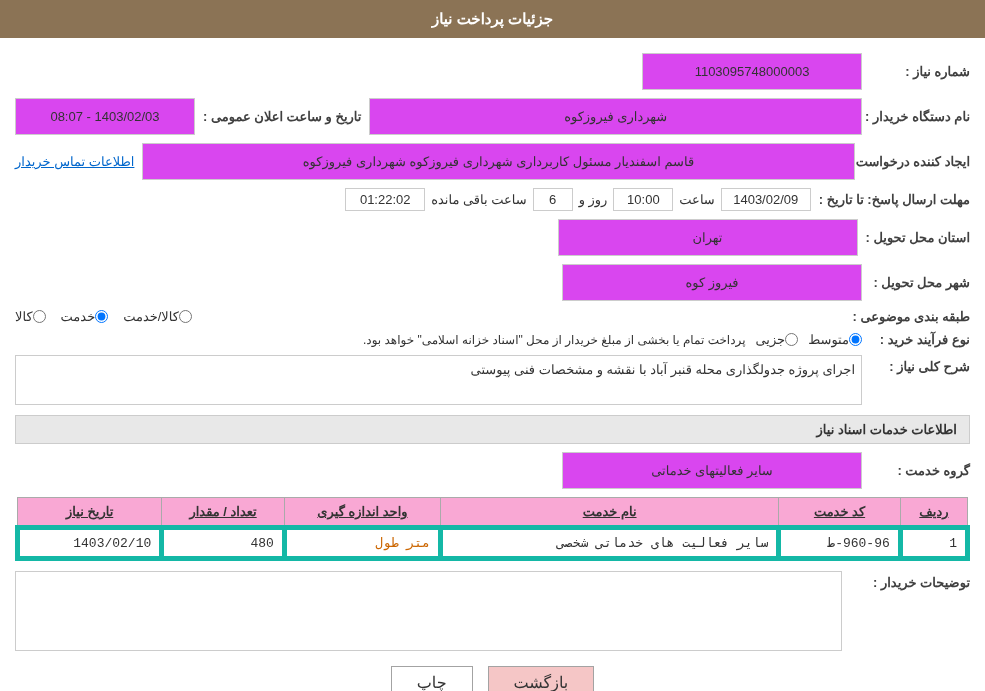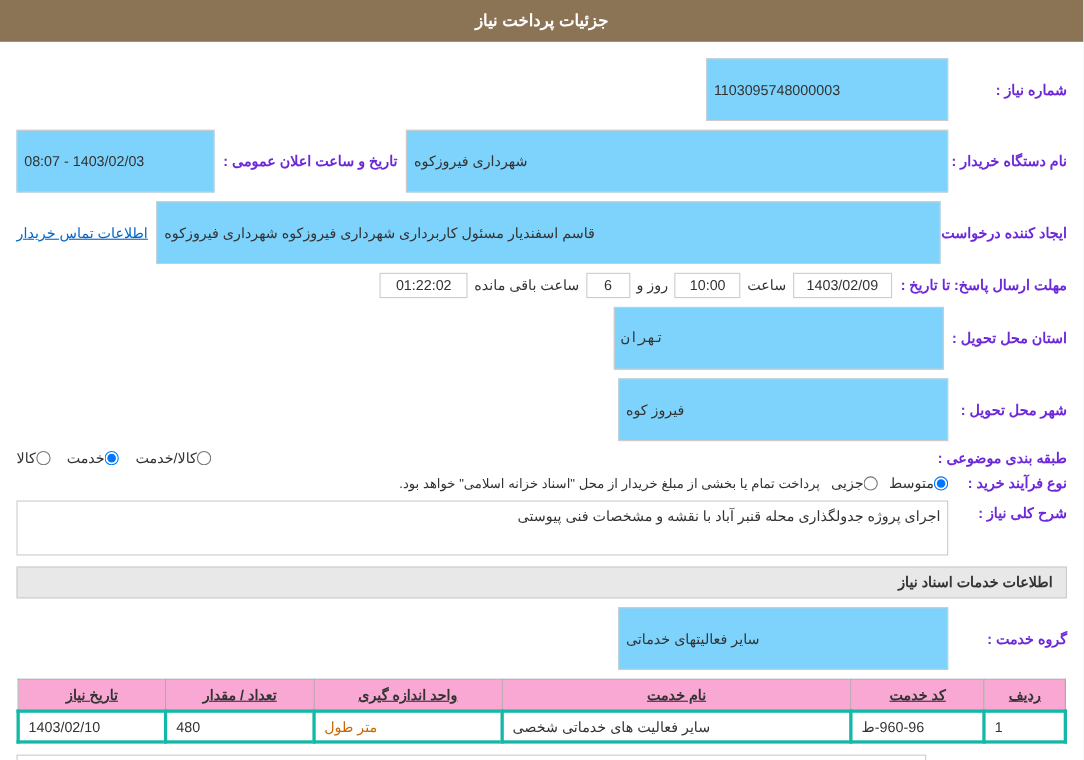--- a/index.html
+++ b/index.html
@@ -27,33 +27,33 @@
     .content {
       padding: 15px;
     }
     .form-row {
       display: flex;
       align-items: center;
       margin-bottom: 8px;
       gap: 8px;
     }
     .field-label {
-      color: #6d28d9;
+      color: #404040;
       font-weight: bold;
       white-space: nowrap;
       min-width: 100px;
       text-align: right;
     }
     .field-value {
       border: 1px solid #ccc;
-      padding: 20px 6px;
-      background: #7dd3fc;
+      padding: 10px 6px;
+      background: #d946ef;
       min-height: 22px;
       flex: 1;
-      text-align: left;
+      text-align: center;
     }
     .row-flex {
       display: flex;
       align-items: center;
       gap: 8px;
       width: 100%;
     }
     .link-blue {
       color: #0066cc;
       text-decoration: underline;
@@ -126,23 +126,24 @@
     }
     .services-table th {
       background: #f9a8d4;
       border: 1px solid #aaa;
       padding: 6px 8px;
       text-align: center;
       font-weight: bold;
       text-decoration: underline;
     }
     .services-table td {
-      border: 3px solid #14b8a6;
+      border: 5px solid #14b8a6;
       padding: 5px 8px;
-      text-align: left;
+      text-align: right;
+      font-family: Liberation Mono, monospace;
     }
     .services-table tr:nth-child(even) td {
       background: #f9f9f9;
     }
     .orange-text {
       color: #cc6600;
     }
     .buyer-desc-box {
       border: 1px solid #ccc;
       min-height: 80px;
@@ -217,21 +218,21 @@
         <div class="small-input" style="min-width:60px;text-align:center;">10:00</div>
         <span>روز و</span>
         <div class="small-input" style="min-width:40px;">6</div>
         <span class="remaining-label">ساعت باقی مانده</span>
         <div class="small-input" style="min-width:80px;">01:22:02</div>
       </div>
     </div>
 
     <div class="form-row">
       <span class="field-label">استان محل تحویل :</span>
-      <div class="field-value" style="max-width:300px;font-family:Liberation Mono, monospace;">تهران</div>
+      <div class="field-value" style="max-width:300px;">تهران</div>
     </div>
 
     <div class="form-row">
       <span class="field-label">شهر محل تحویل :</span>
       <div class="field-value" style="max-width:300px;">فیروز کوه</div>
     </div>
 
     <div class="form-row">
       <span class="field-label">طبقه بندی موضوعی :</span>
       <div class="radio-group">

